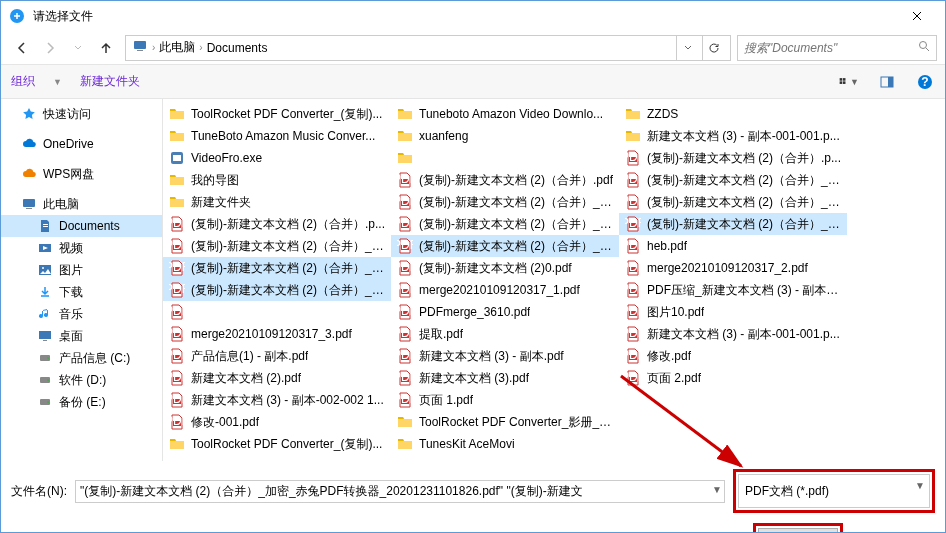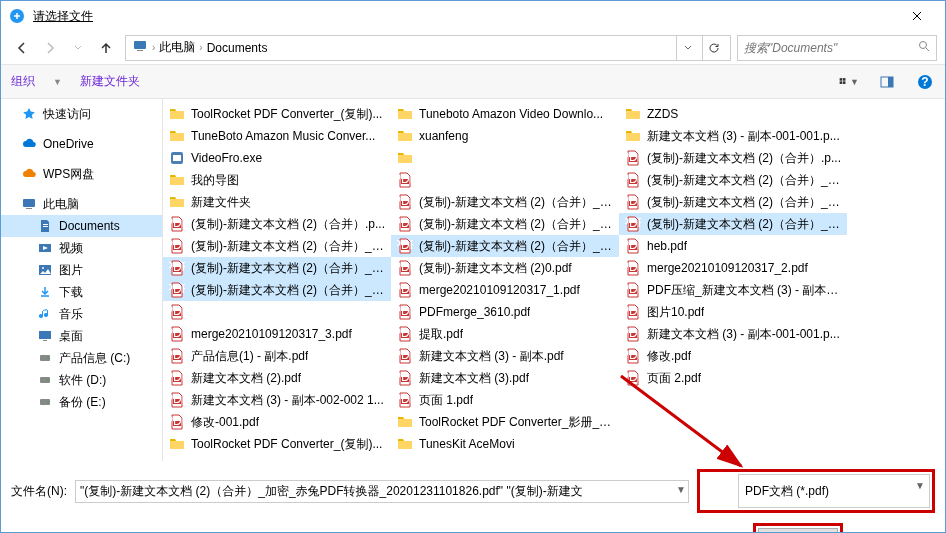--- a/index.html
+++ b/index.html
@@ -1,18 +1,18 @@
 <!DOCTYPE html>
 <html><head>
 <meta charset="utf-8">
 <style>
 * { margin: 0; padding: 0; box-sizing: border-box; font-family: "Microsoft YaHei", "Segoe UI", sans-serif; font-size: 12px; }
 body { width: 946px; height: 533px; background: #fff; border: 1px solid #5a9bd8; overflow: hidden; position: relative; }
 
-.titlebar { height: 30px; display: flex; align-items: center; padding: 0 8px; background: #fff; text-decoration: underline; }
+.titlebar { height: 30px; display: flex; align-items: center; padding: 0 8px; background: #fff; }
 .titlebar .app-icon { width: 16px; height: 16px; margin-right: 8px; }
 .titlebar .title { flex: 1; }
 .titlebar .close { width: 40px; height: 30px; display: flex; align-items: center; justify-content: center; cursor: pointer; }
 
 .navbar { height: 34px; display: flex; align-items: center; padding: 0 8px; gap: 2px; border-bottom: 1px solid #e5e5e5; }
 .navbtn { width: 26px; height: 26px; display: flex; align-items: center; justify-content: center; color: #333; cursor: pointer; }
 .navbtn.disabled { color: #bbb; }
 .addressbar { flex: 1; height: 26px; border: 1px solid #ccc; display: flex; align-items: center; padding: 0 6px; margin: 0 4px; gap: 4px; }
 .addressbar .seg { color: #000; }
 .addressbar .chev { color: #888; font-size: 10px; }
@@ -37,21 +37,21 @@
 .file.selected { background: #cce8ff; }
 .file .fi { width: 16px; height: 16px; flex-shrink: 0; display: flex; align-items: center; justify-content: center; }
 .file .fn { white-space: nowrap; overflow: hidden; text-overflow: ellipsis; }
 
 .bottombar { padding: 8px 10px; display: flex; flex-direction: column; gap: 10px; }
 .row1 { display: flex; align-items: center; gap: 8px; }
 .row1 .lbl { }
 .row1 .fname { flex: 1; height: 23px; border: 1px solid #ccc; padding: 0 4px; position: relative; }
 .row1 .fname input { width: 100%; height: 100%; border: none; outline: none; }
 .row1 .fname .dd { position: absolute; right: 2px; top: 3px; font-size: 10px; color: #666; }
-.row1 .ftype { width: 192px; height: 23px; border: 1px solid #ccc; display: flex; align-items: center; padding: 16px 6px; position: relative; margin-left: 36px; }
+.row1 .ftype { width: 192px; height: 23px; border: 1px solid #ccc; display: flex; align-items: center; padding: 16px 6px; position: relative; }
 .row1 .ftype .dd { position: absolute; right: 4px; top: 5px; font-size: 10px; color: #666; }
 .row2 { display: flex; justify-content: flex-end; gap: 12px; align-items: center; }
 .btn { min-width: 80px; height: 25px; border: 1px solid #adadad; background: #e1e1e1; display: flex; align-items: center; justify-content: center; cursor: pointer; }
 .open-hl { border: 3px solid #c00; padding: 2px; }
 .type-hl { border: 3px solid #c00; padding: 2px; }
 .arrow { position: absolute; pointer-events: none; }
 </style>
 </head>
 <body>
 
@@ -450,20 +450,21 @@
         </span>
       </div>
       <div class="file">
         <span class="fi">
           <svg width="16" height="16" viewBox="0 0 16 16">
             <path d="M3 1h7l3 3v11H3z" fill="#fff" stroke="#c33"></path>
             <rect x="4" y="7" width="8" height="5" fill="#c33"></rect>
             <text x="8" y="11" text-anchor="middle" fill="#fff" font-size="4">PDF</text>
           </svg>
         </span>
+        <span class="fn">(复制)-新建文本文档 (2)（合并）.pdf</span>
       </div>
       <div class="file">
         <span class="fi">
           <svg width="16" height="16" viewBox="0 0 16 16">
             <path d="M3 1h7l3 3v11H3z" fill="#fff" stroke="#c33"></path>
             <rect x="4" y="7" width="8" height="5" fill="#c33"></rect>
             <text x="8" y="11" text-anchor="middle" fill="#fff" font-size="4">PDF</text>
           </svg>
         </span>
         <span class="fn">(复制)-新建文本文档 (2)（合并）_1...</span>

